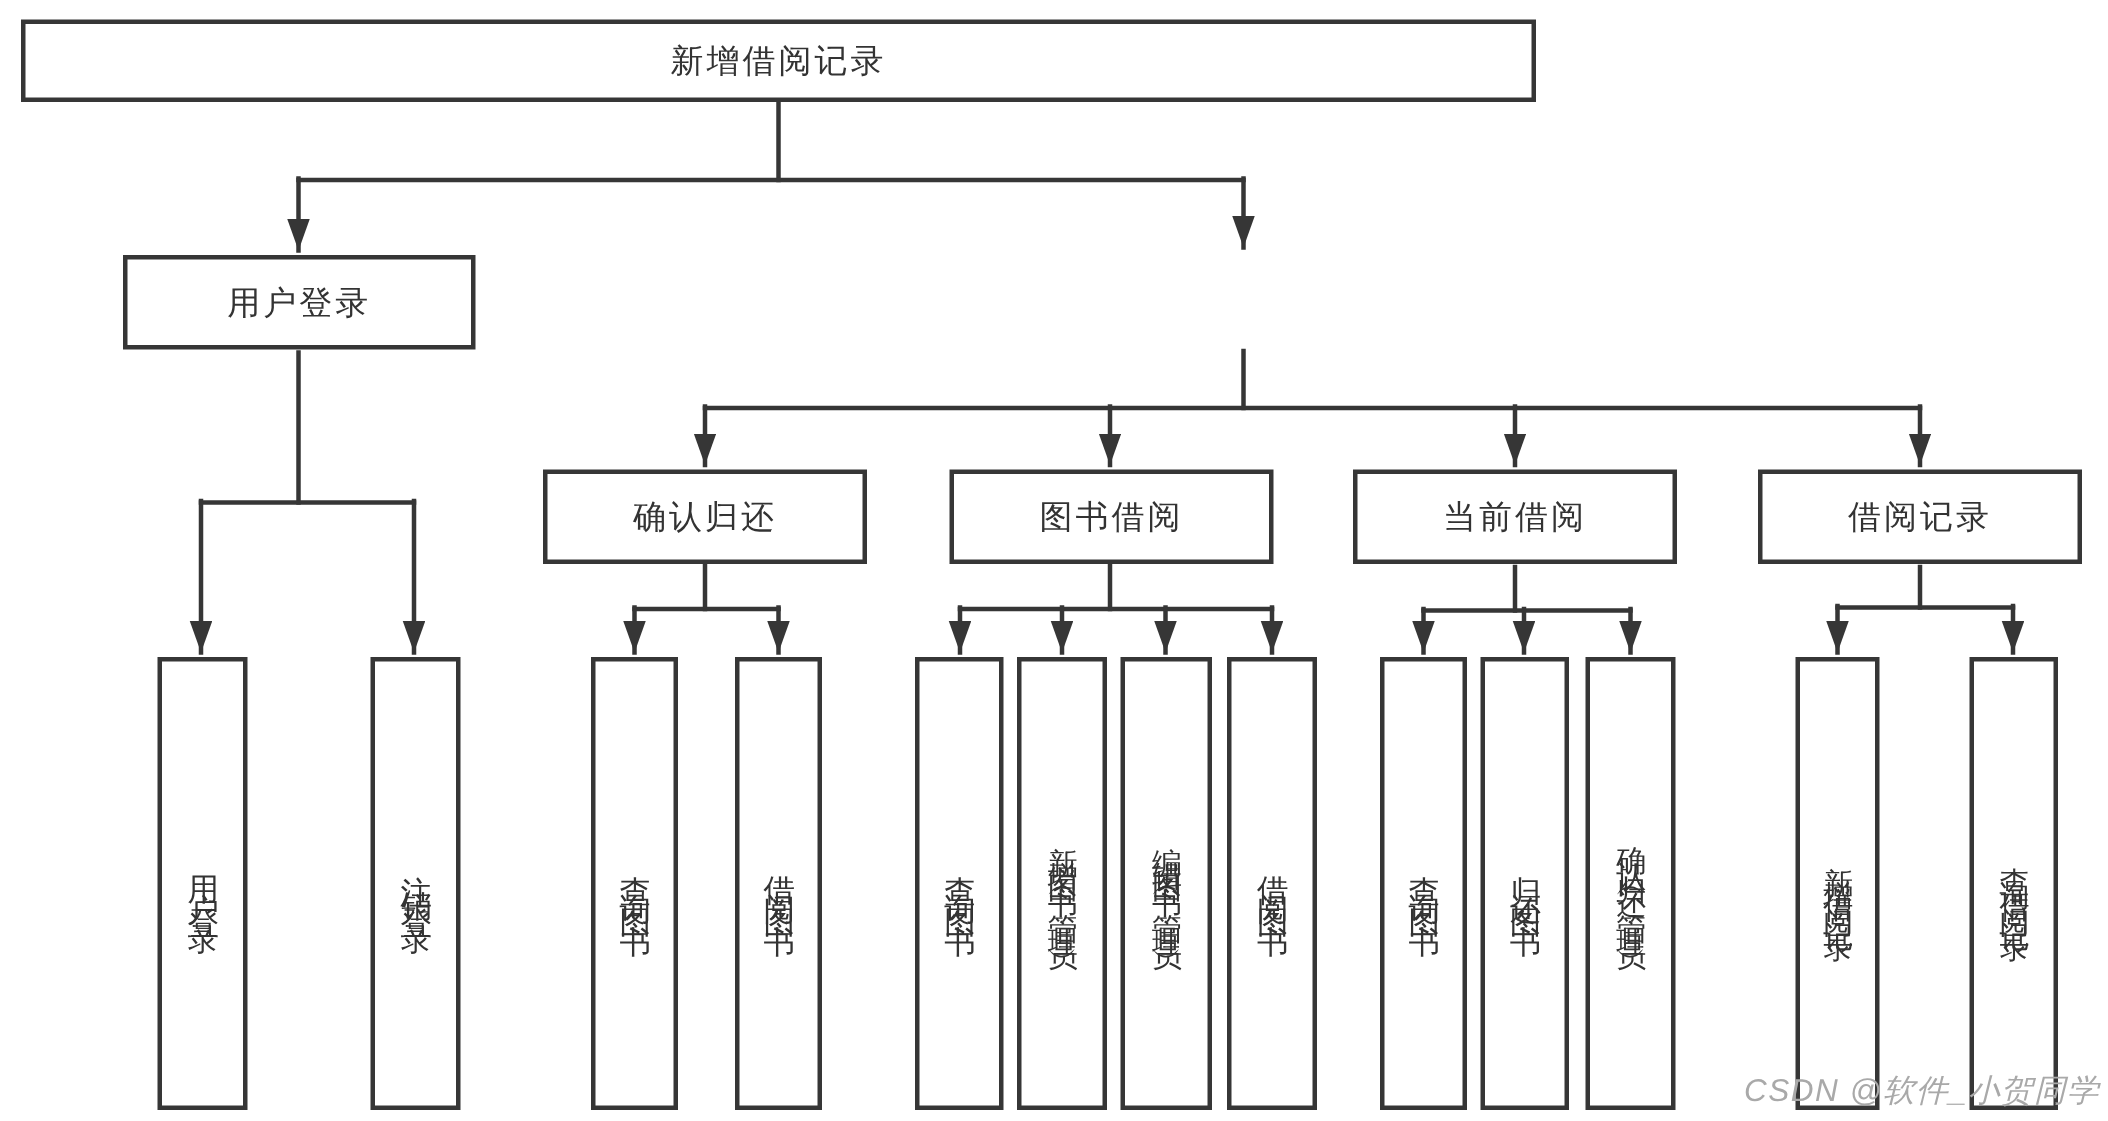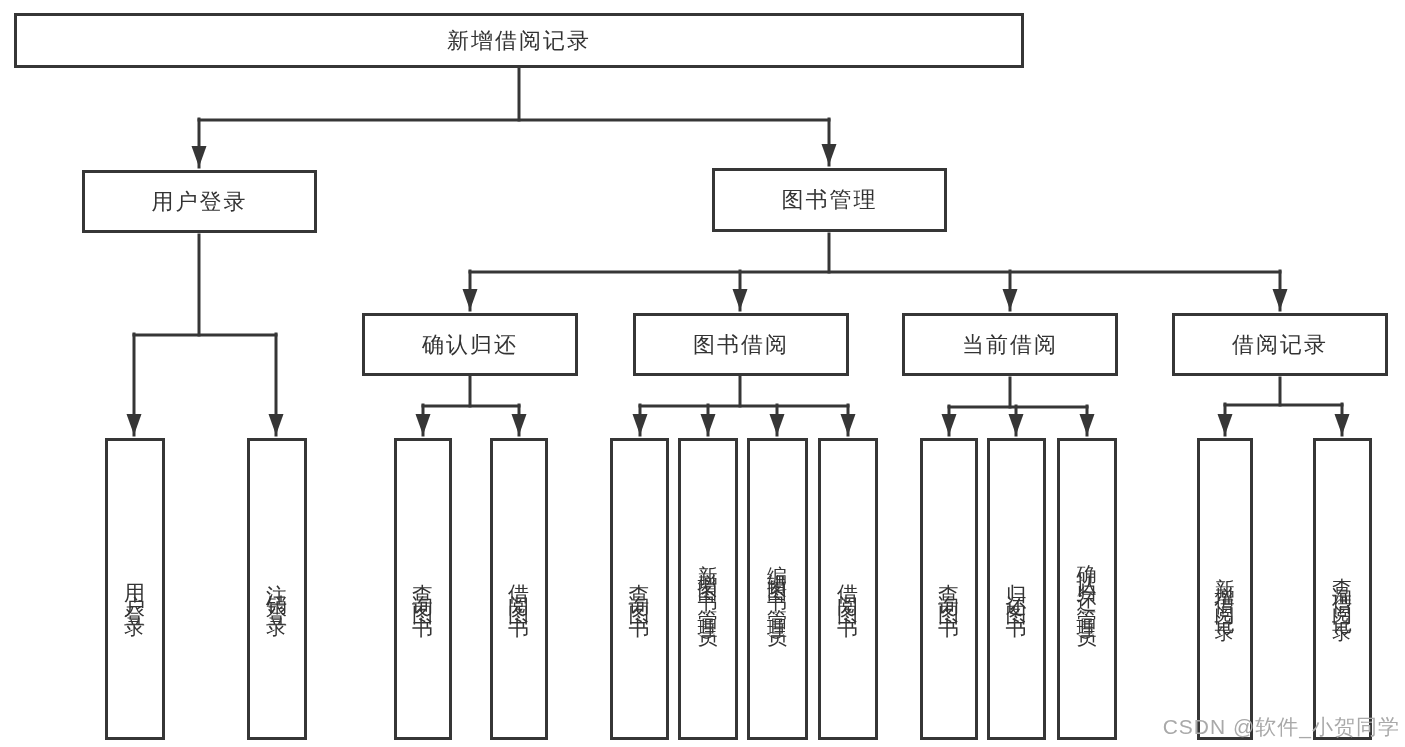--- a/index.html
+++ b/index.html
@@ -40,20 +40,21 @@
   .vert.dense span { letter-spacing: 9px; font-size: 20px; }
   .watermark {
     position: absolute;
     right: 5px;
     bottom: 6px;
     font-size: 21px;
     color: #a9a9a9;
     letter-spacing: 1px;
     z-index: 4;
     white-space: nowrap;
+    font-style: italic;
   }
 </style>
 </head>
 <body>
 
 <div id="stage">
 
   <svg id="connectors" viewBox="0 0 1405 747" xmlns="http://www.w3.org/2000/svg">
     <defs>
       <marker id="arrow" markerUnits="userSpaceOnUse" markerWidth="26" markerHeight="18" refX="21" refY="7.5" orient="auto">
@@ -104,23 +105,20 @@
     </g>
   </svg>
 
   <div class="box h" style="left:14px; top:13px; width:1010px; height:55px;">
     <span>新增借阅记录</span>
   </div>
 
   <div class="box h" style="left:82px; top:170px; width:235px; height:63px;">
     <span>用户登录</span>
   </div>
-  <div class="box h" style="left:712px; top:168px; width:235px; height:64px;">
-    <span>图书管理</span>
-  </div>
 
   <div class="box h" style="left:362px; top:313px; width:216px; height:63px;">
     <span>确认归还</span>
   </div>
   <div class="box h" style="left:902px; top:313px; width:216px; height:63px;">
     <span>当前借阅</span>
   </div>
   <div class="box h" style="left:633px; top:313px; width:216px; height:63px;">
     <span>图书借阅</span>
   </div>

